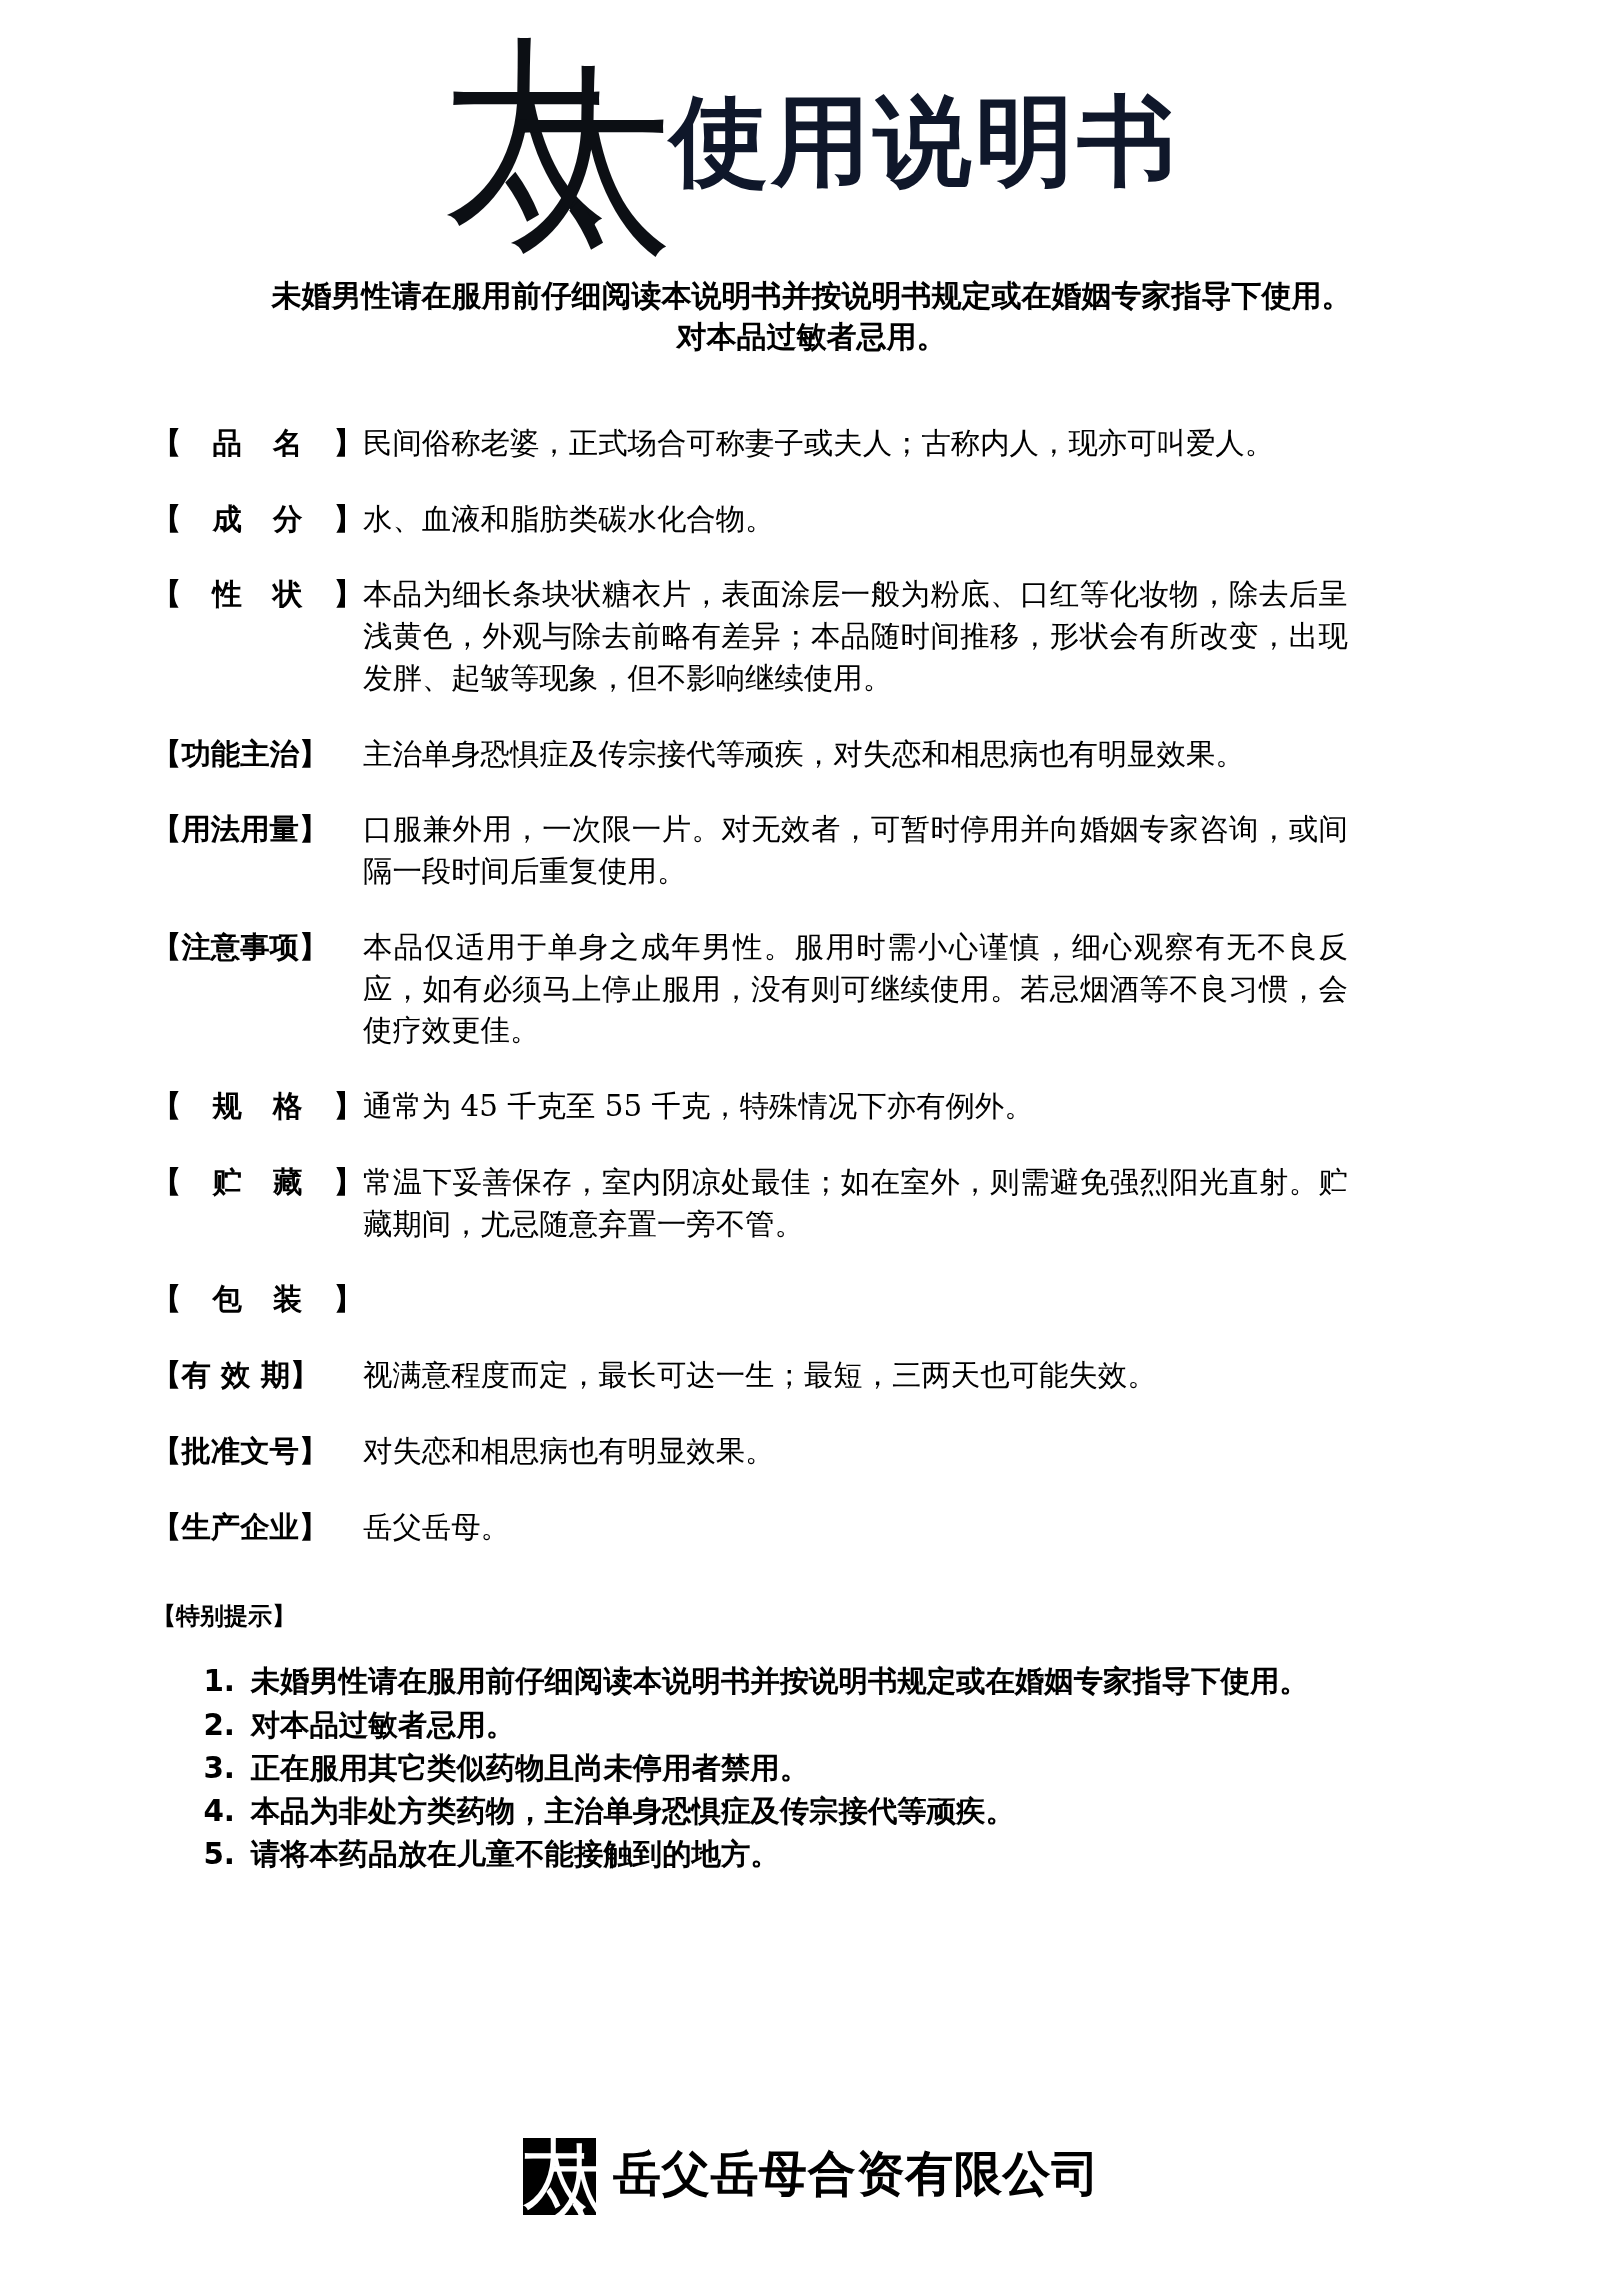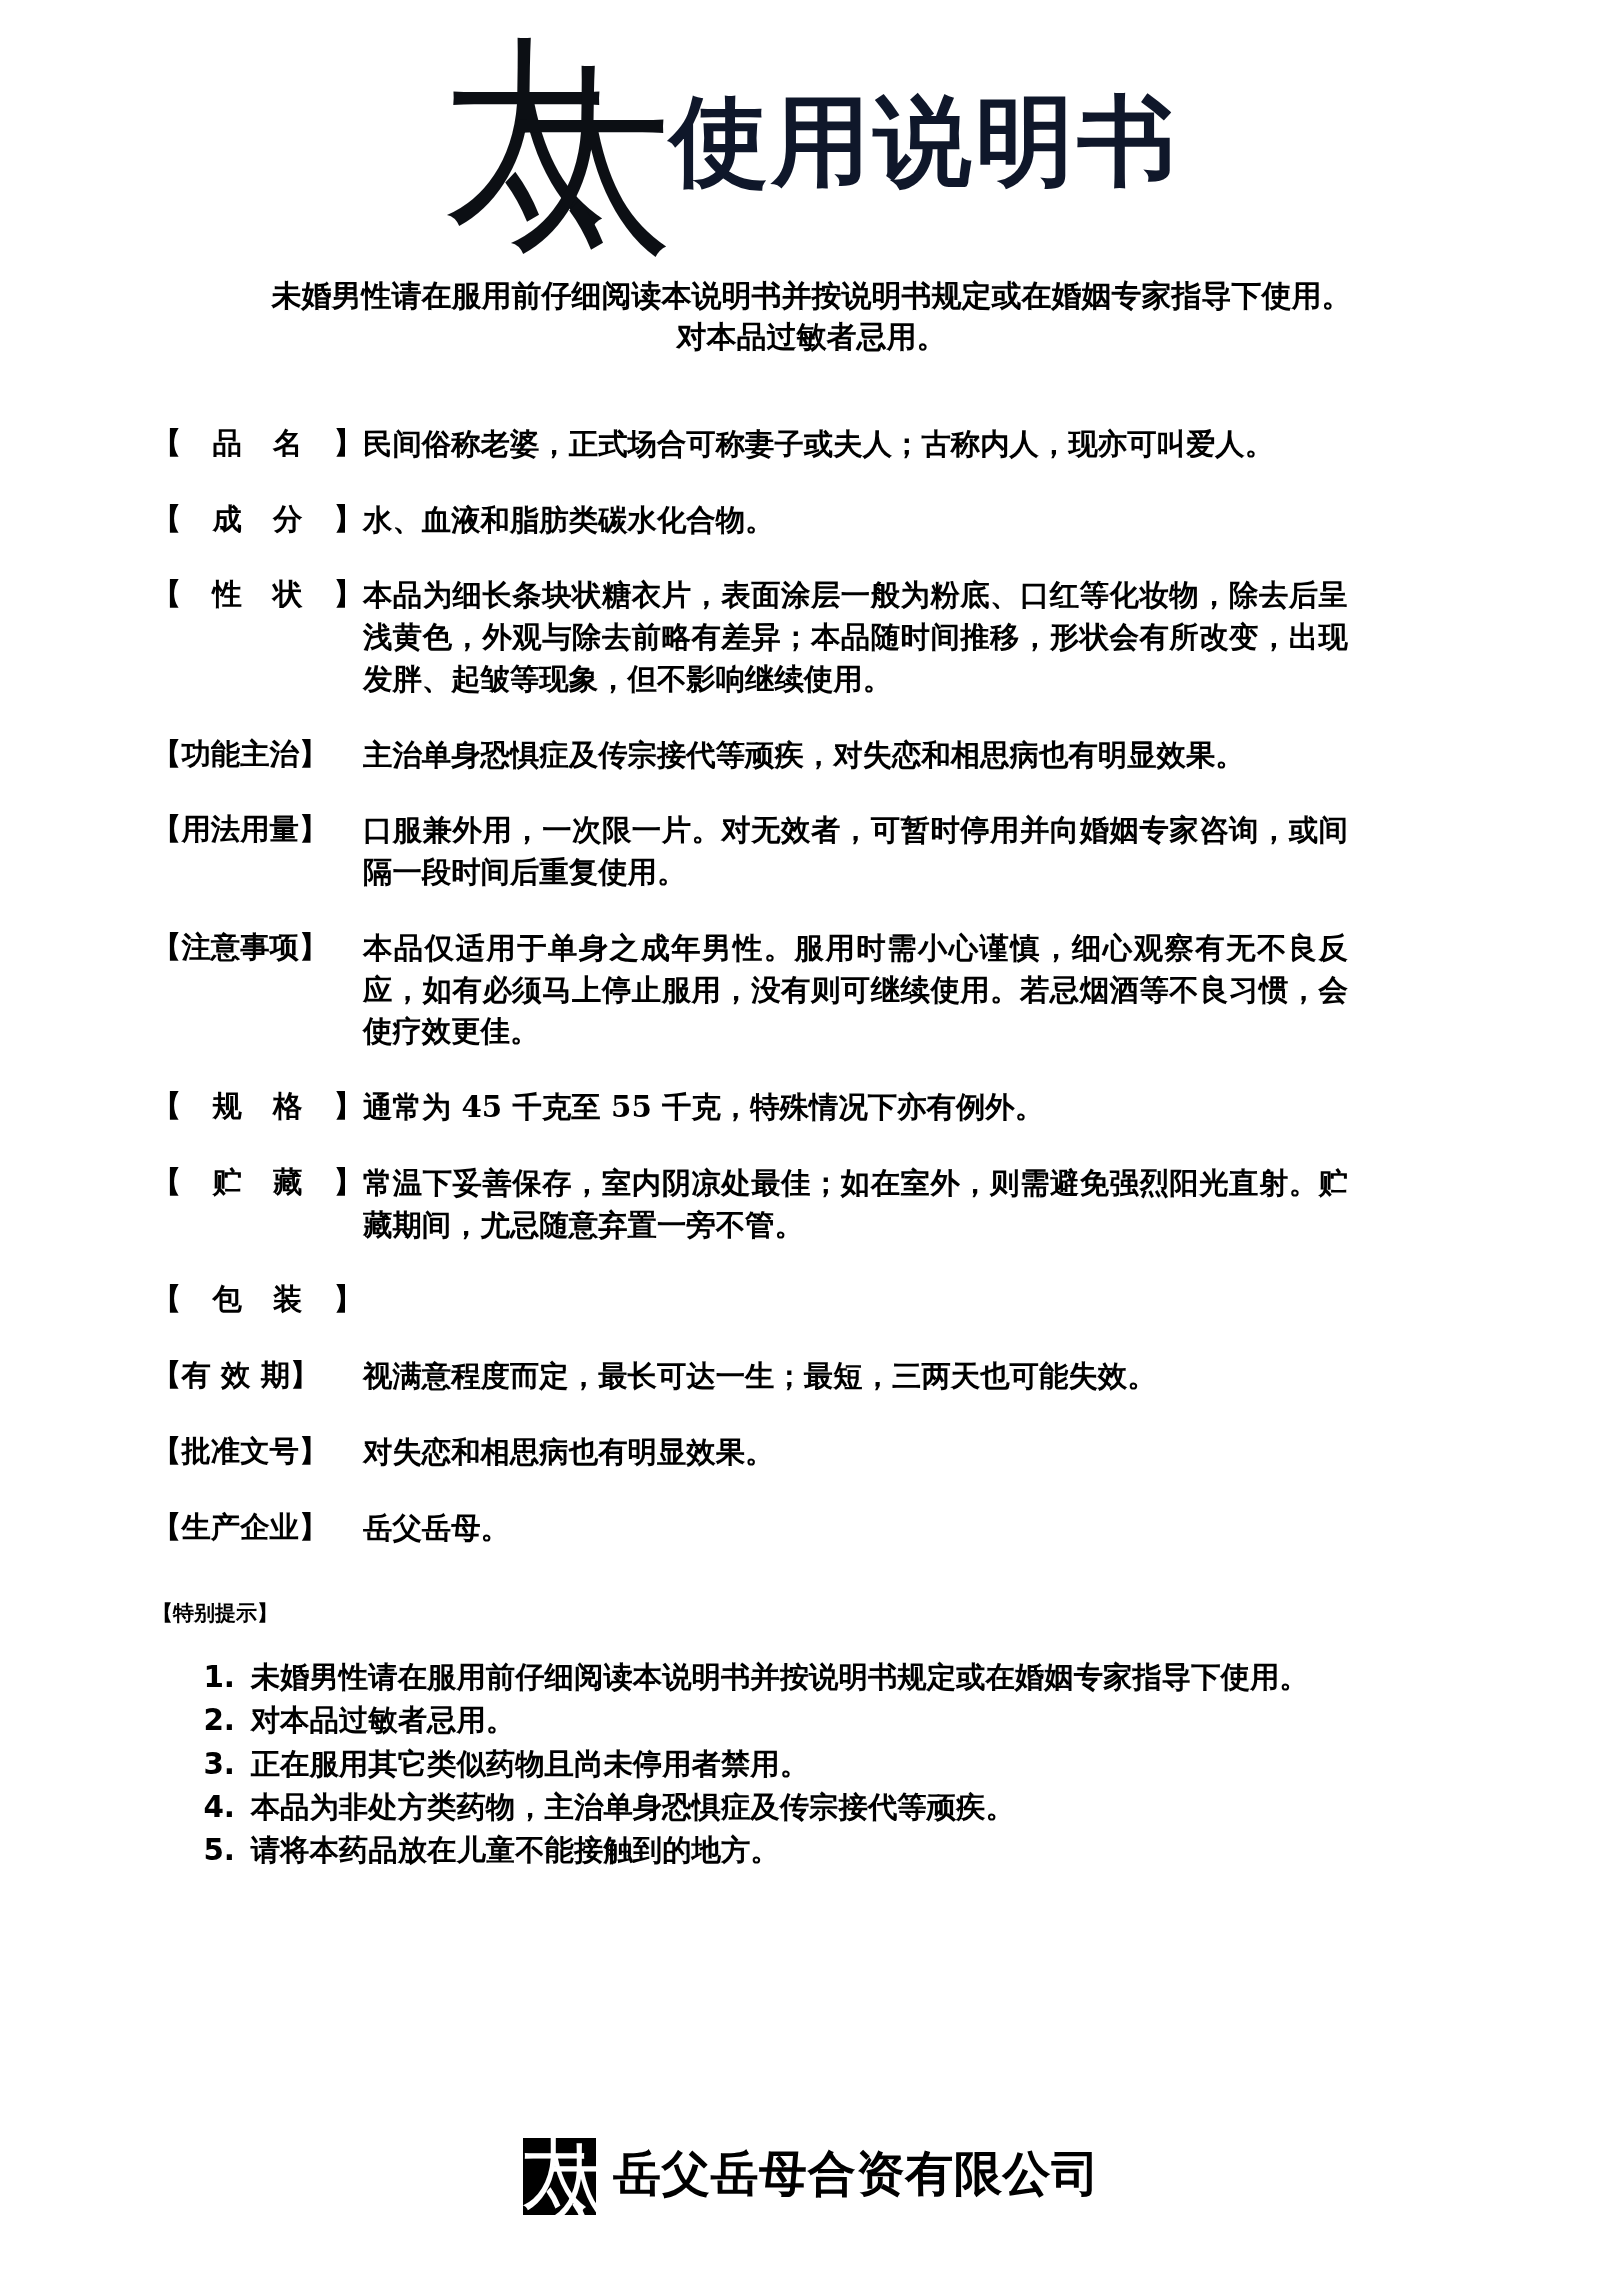--- a/index.html
+++ b/index.html
@@ -106,35 +106,35 @@
     display: flex;
     justify-content: space-between;
     width: 100%;
   }
   .entry .label .lbl-inner.tight {
     justify-content: flex-start;
   }
   .entry .body {
     flex: 1 1 auto;
     font-family: "DejaVu Serif", "Liberation Serif", serif;
-    font-weight: 700;
+    font-weight: 400;
     font-size: 29.4px;
     line-height: 1.42;
     text-align: justify;
     text-justify: inter-character;
     color: #000;
   }
 
   
   .note-heading {
     margin-top: 51px;
     padding-left: 152px;
     font-family: "DejaVu Sans", "Liberation Sans", sans-serif;
     font-weight: 700;
-    font-size: 21px;
+    font-size: 24px;
     line-height: 1.42;
   }
   .note-list {
     margin: 29px 0 0 0;
     padding-left: 0;
     list-style: none;
     padding-right: 275px;
   }
   .note-list li {
     display: flex;

